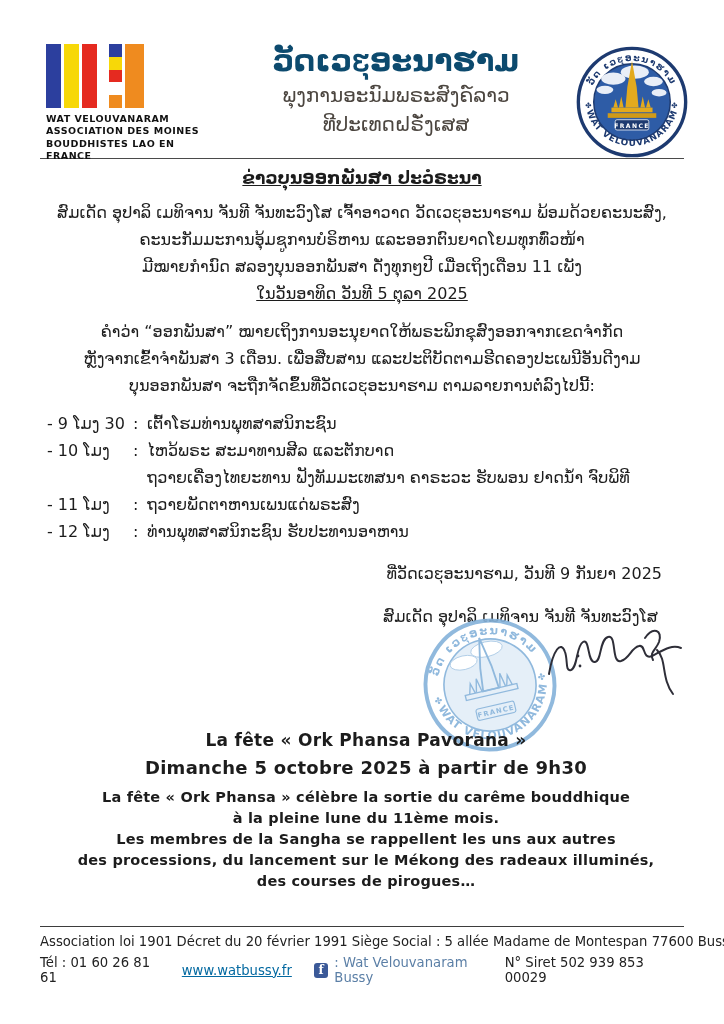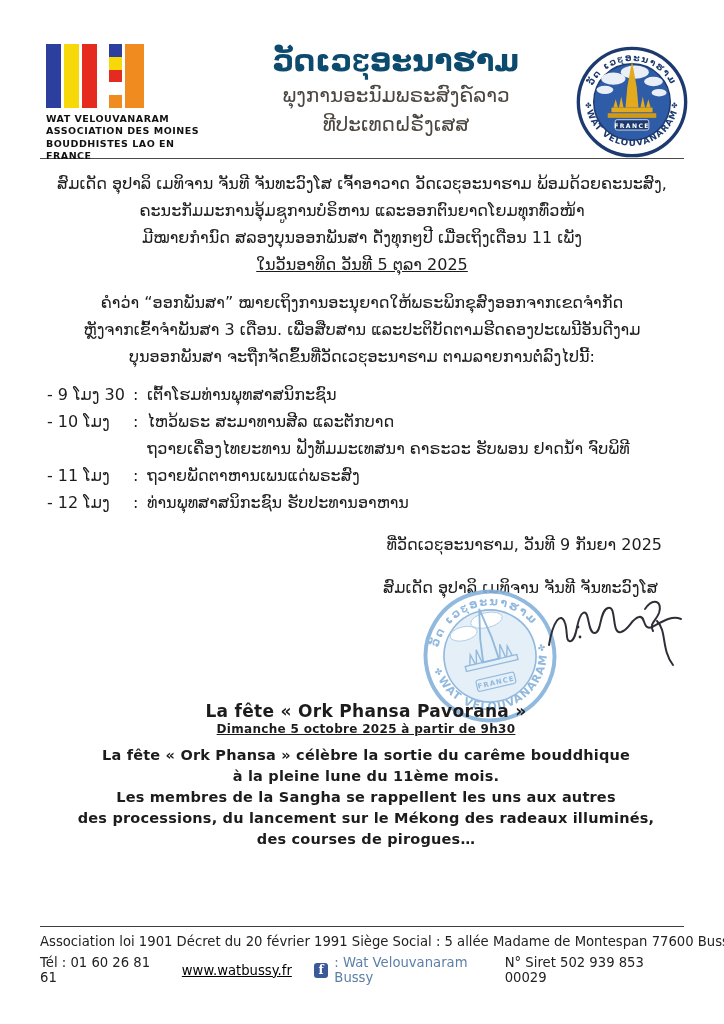--- a/index.html
+++ b/index.html
@@ -45,28 +45,28 @@
   .dateline  { margin:15px 62px 0 0; }
   .signatory { margin:21px 66px 0 16px; }
 
   .stamp-area { position:relative; height:104px; }
   .stamp { position:absolute; left:421px; top:-10px; width:138px; height:138px; z-index:1; }
   .signature { position:absolute; left:545px; top:-8px; width:152px; height:86px; z-index:2; }
 
   
   .french { text-align:center; font-weight:bold; position:relative; z-index:3;padding-left:8px; }
   .fr-title { font-size:17px; letter-spacing:0.3px; }
-  .fr-sub   { font-size:12px; text-decoration:underline; margin-top:1px; letter-spacing:0.3px; }
+  .fr-sub   { font-size:18px; margin-top:7px; letter-spacing:0.3px; }
   .fr-para  { font-size:14.5px; line-height:21px; margin-top:9px; letter-spacing:0.2px; }
 
   
   .footer { position:absolute; left:40px; right:40px; top:926px; border-top:1.6px solid #3d3d3d; padding-top:7px; font-size:13.2px; color:#222; }
   .f-line1 { white-space:nowrap; }
   .f-line2 { display:flex; align-items:center; margin-top:6px; }
-  .f-site { color:#000000; text-decoration:underline; margin-left:15px; }
+  .f-site { color:#0369a1; text-decoration:underline; margin-left:15px; }
   .f-fb { display:flex; align-items:center; margin-left:22px; color:#5b7fa6; }
   .fb-icon { width:15px; height:15px; border-radius:3px; background:#3b5998; color:#fff;
              display:flex; align-items:center; justify-content:center;
              font-family:"DejaVu Serif", serif; font-weight:bold; font-size:12px; margin-right:6px; }
   .f-siret { margin-left:auto; }
 </style>
 </head>
 <body>
 
 <div class="page">
@@ -127,20 +127,21 @@
           <textPath href="#arcBotA" startOffset="50%" text-anchor="middle">WAT VELOUVANARAM</textPath>
         </text>
         <text x="10" y="66" font-size="8" fill="#1d3a70">✤</text>
         <text x="102" y="66" font-size="8" fill="#1d3a70">✤</text>
       </svg>
     </div>
   </div>
 
   <hr class="rule">
 
+  <div class="heading">ຂ່າວບຸນອອກພັນສາ ປະວໍຣະນາ</div>
 
   <div class="para">
     <div>ສົມເດັດ ອຸປາລິ ເມທິຈານ ຈັນທີ ຈັນທະວົງໂສ ເຈົ້າອາວາດ ວັດເວຬຸອະນາຮາມ ພ້ອມດ້ວຍຄະນະສົງ,</div>
     <div>ຄະນະກັມມະການອຸ້ມຊູການບໍຣິຫານ ແລະອອກຕົນຍາດໂຍມທຸກທົ່ວໜ້າ</div>
     <div>ມີໝາຍກຳນົດ ສລອງບຸນອອກພັນສາ ດັ່ງທຸກໆປີ ເມື່ອເຖິງເດືອນ 11 ເພັງ</div>
     <div class="uline">ໃນວັນອາທິດ ວັນທີ 5 ຕຸລາ 2025</div>
   </div>
 
   <div class="para">
     <div>ຄຳວ່າ “ອອກພັນສາ” ໝາຍເຖິງການອະນຸຍາດໃຫ້ພຣະພິກຂຸສົງອອກຈາກເຂດຈຳກັດ</div>

